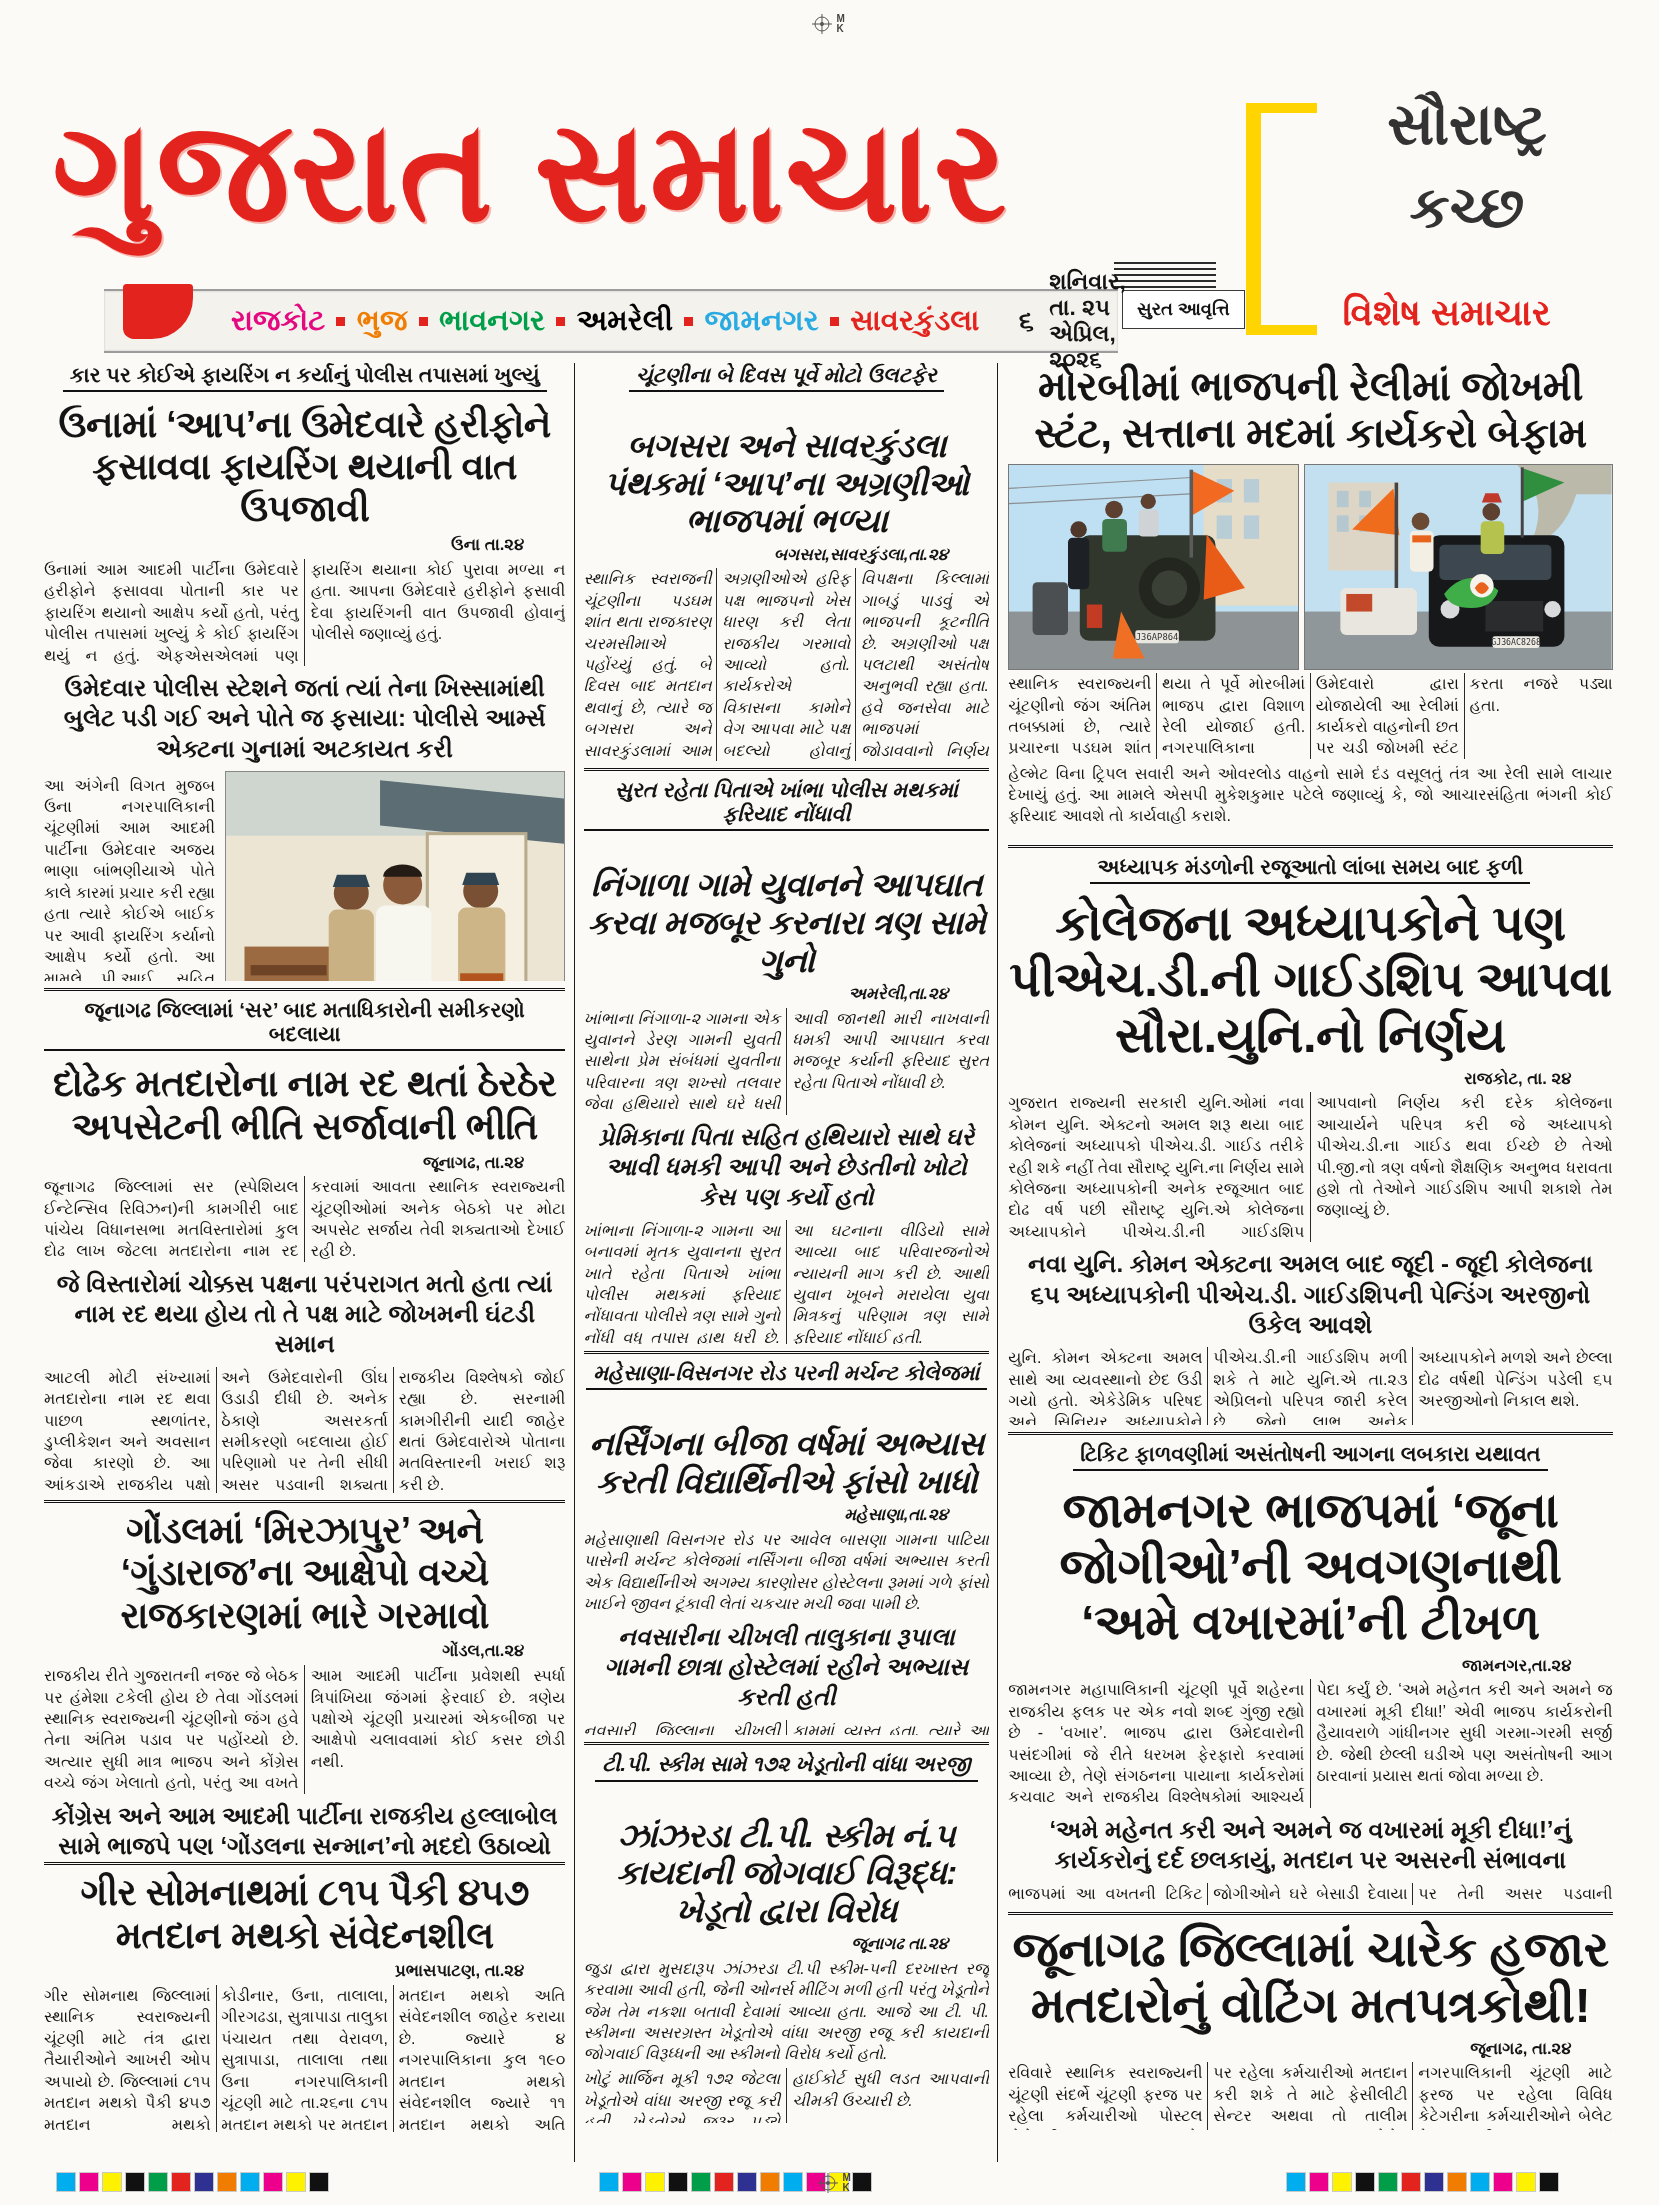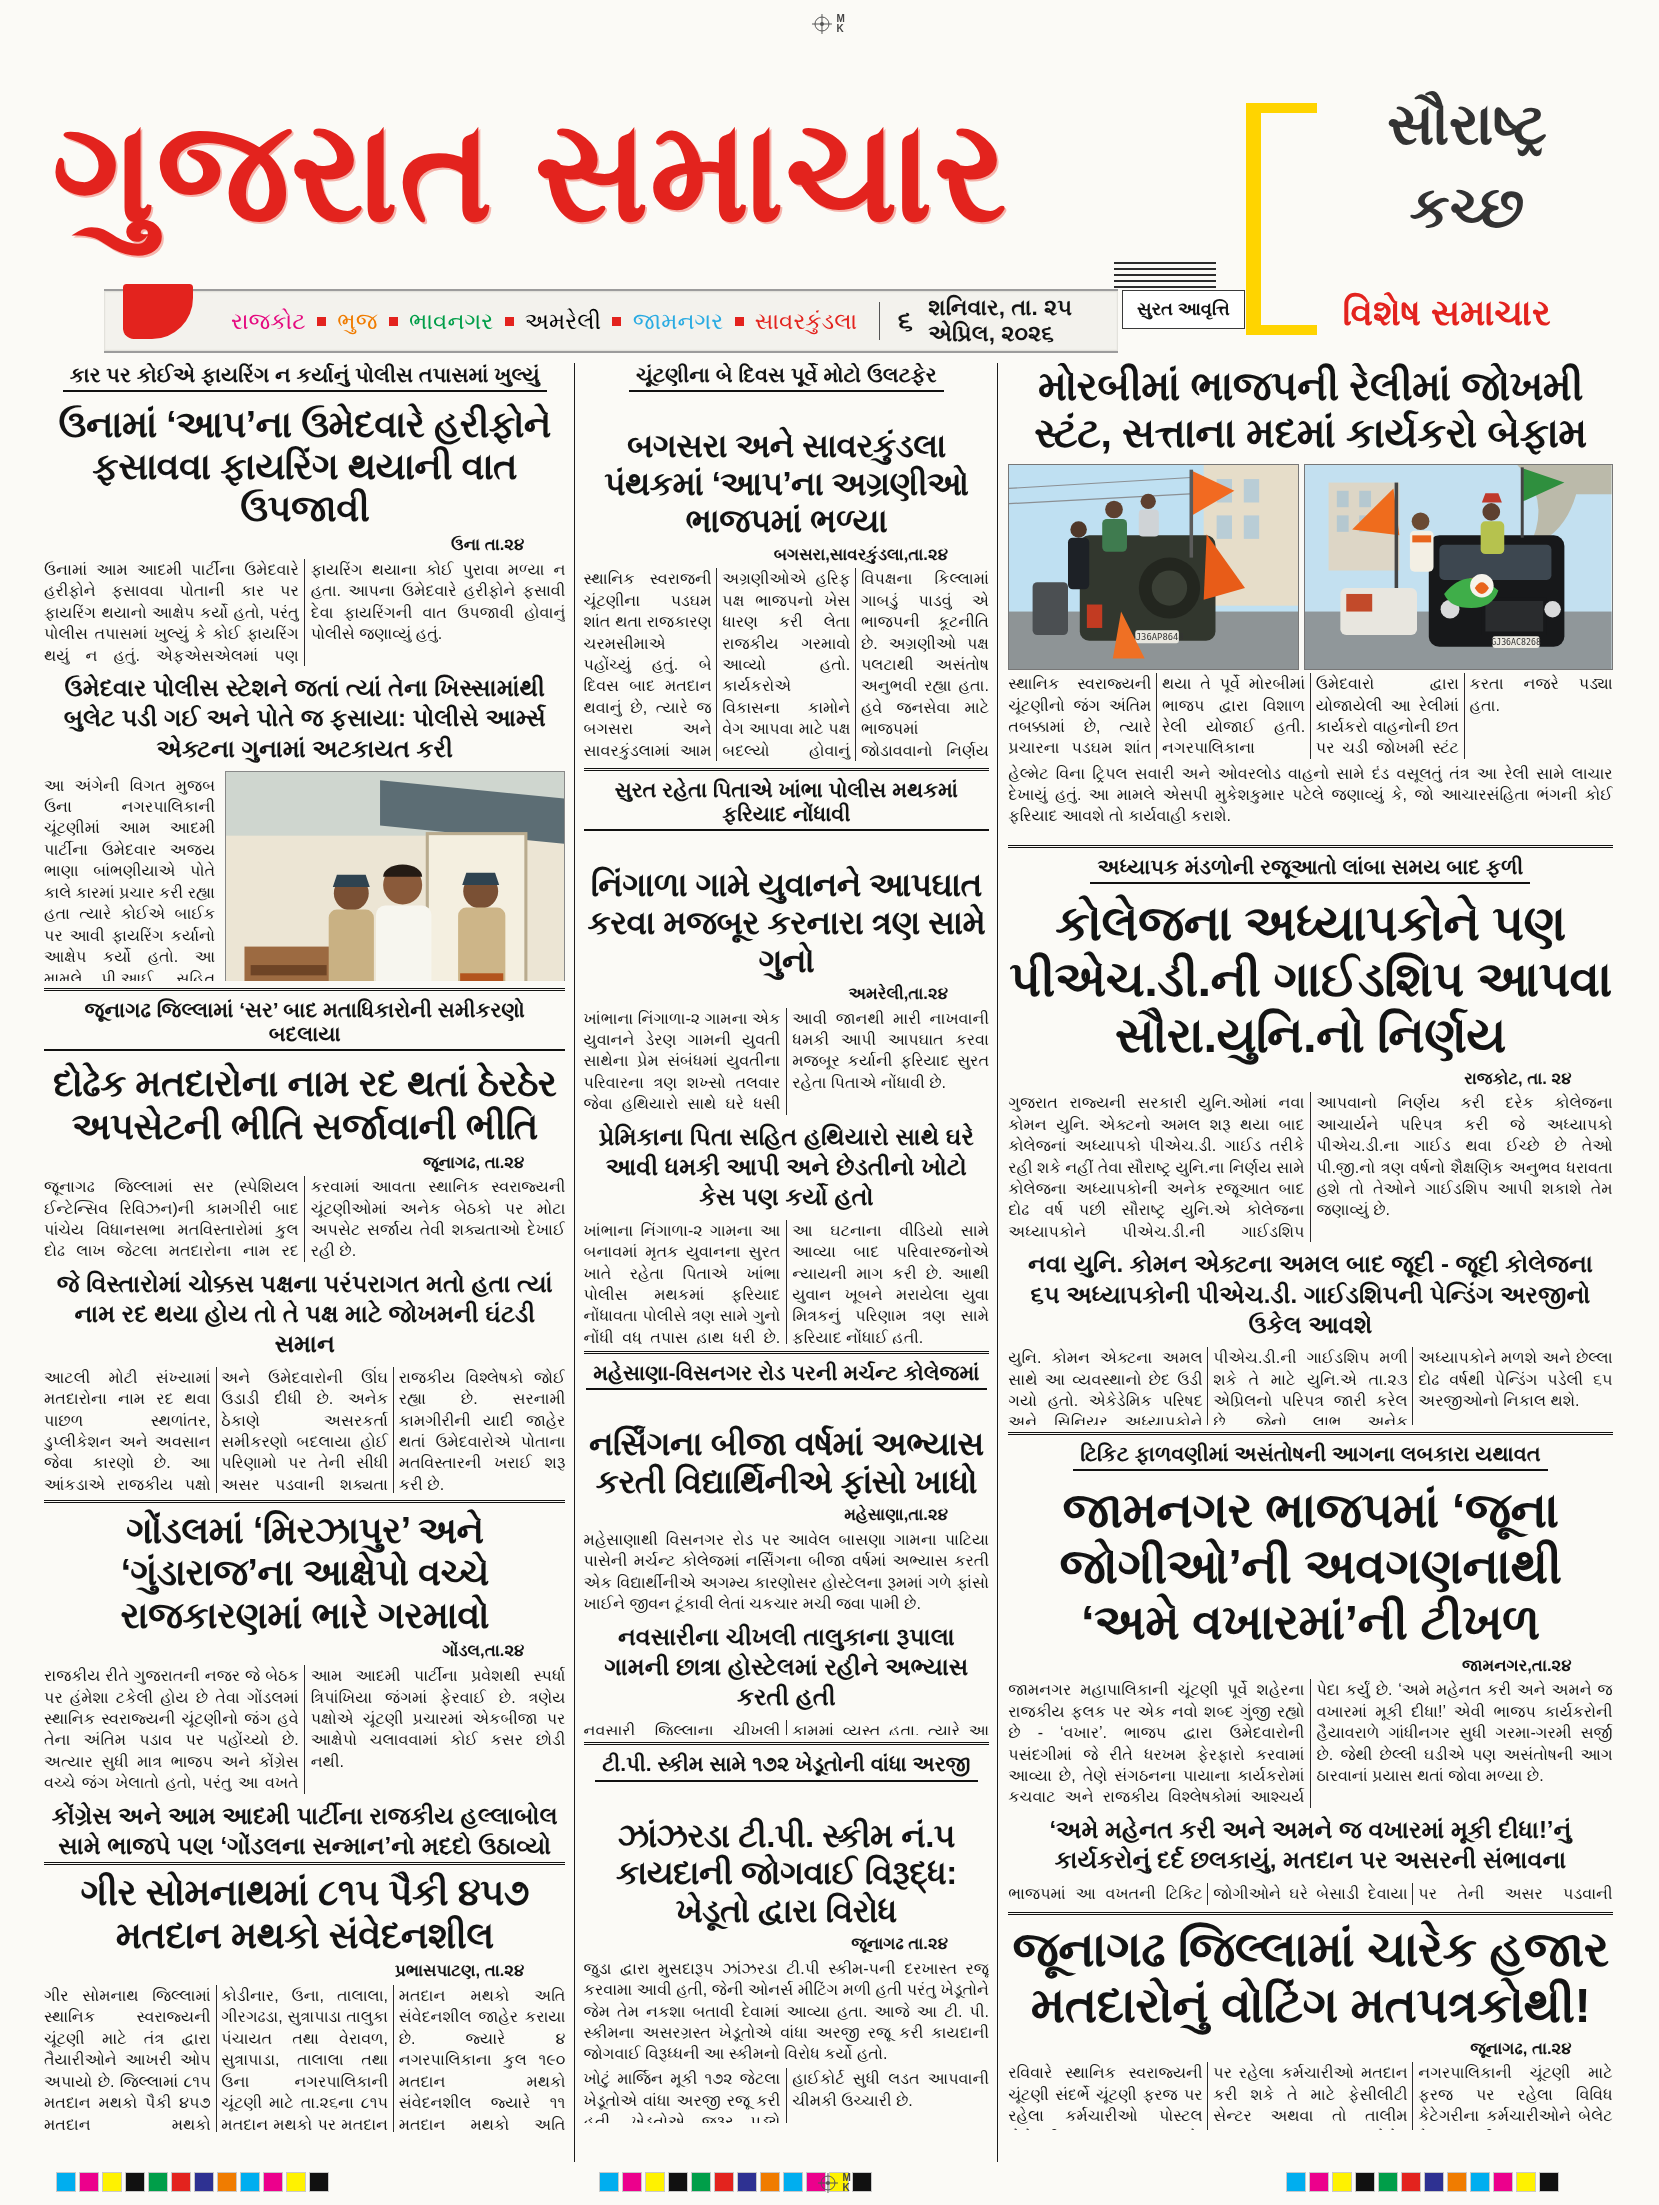--- a/index.html
+++ b/index.html
@@ -42,31 +42,31 @@
   .special-tag{position:absolute;left:24px;top:236px;width:353px;text-align:center;
     font-size:36px;font-weight:800;color:var(--red);}
 
   
   .strip{position:absolute;left:104px;top:289px;width:1014px;height:64px;background:#f3f2ed;
     border-top:2.4px solid #9c9c9c;border-bottom:2.4px solid #9c9c9c;box-shadow:inset 0 0 0 1.2px #e3e2dc;
     display:flex;align-items:center;padding-left:127px;}
   .logo-tail{position:absolute;left:19px;top:-7.1px;width:70px;height:55px;background:var(--red);
     border-radius:3.6px 3.6px 41px 10.7px;}
   .cities{display:flex;align-items:center;}
-  .cities .city{font-size:23px;font-weight:400;}
+  .cities .city{font-size:29px;font-weight:700;}
   .cities i.citysep{width:9px;height:9px;display:inline-block;margin:0 11.3px;}
   .strip-divider{width:1.8px;height:38px;background:#555;margin:0 18px 0 21.3px;}
   .strip-pageno{font-size:27px;font-weight:800;margin-right:15.4px;}
   .strip-date{font-size:22.5px;font-weight:700;}
 
   
   main{position:absolute;left:44px;top:363px;width:1576px;height:1799px;display:grid;
     grid-template-columns:525px 424px 609px;column-gap:5.3px;}
   .col{overflow:hidden;}
-  .col-mid{border-left:1.8px solid #1c1c1c;border-right:1.8px solid #1c1c1c;padding:0 8.3px;}
+  .col-mid{border-left:1.8px solid #1c1c1c;border-right:1.8px solid #1c1c1c;padding:0 8.3px;font-style:italic;}
   .col-left{padding-right:3.6px;}
   .col-right{padding-left:4.7px;}
 
   .story{overflow:hidden;position:relative;}
   .story + .story{border-top:3.6px double #111;margin-top:7.1px;padding-top:7.1px;}
 
   .kicker{text-align:center;margin-bottom:12px;}
   .kicker span{display:inline-block;font-size:21px;font-weight:700;padding:0 7.1px 3px;
     border-bottom:2.4px double #111;line-height:1.15;}
   .hl{font-weight:800;text-align:center;line-height:1.14;letter-spacing:-0.6px;}

